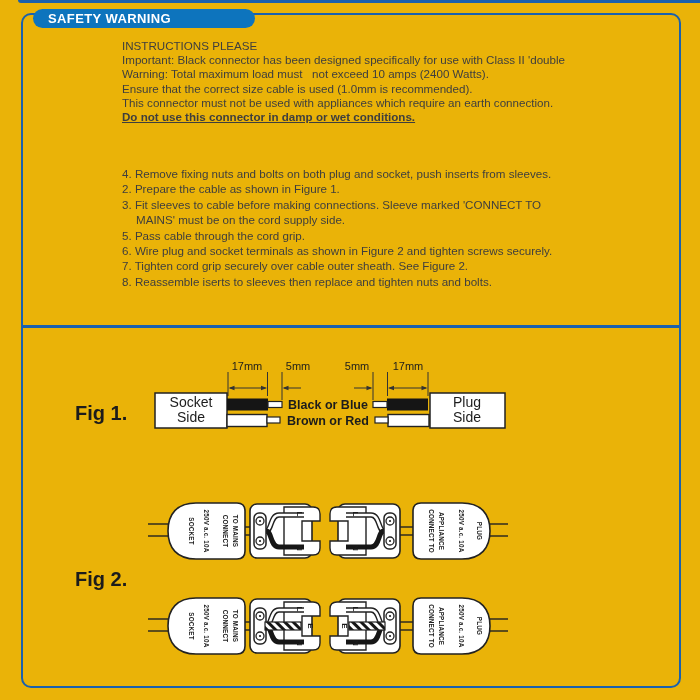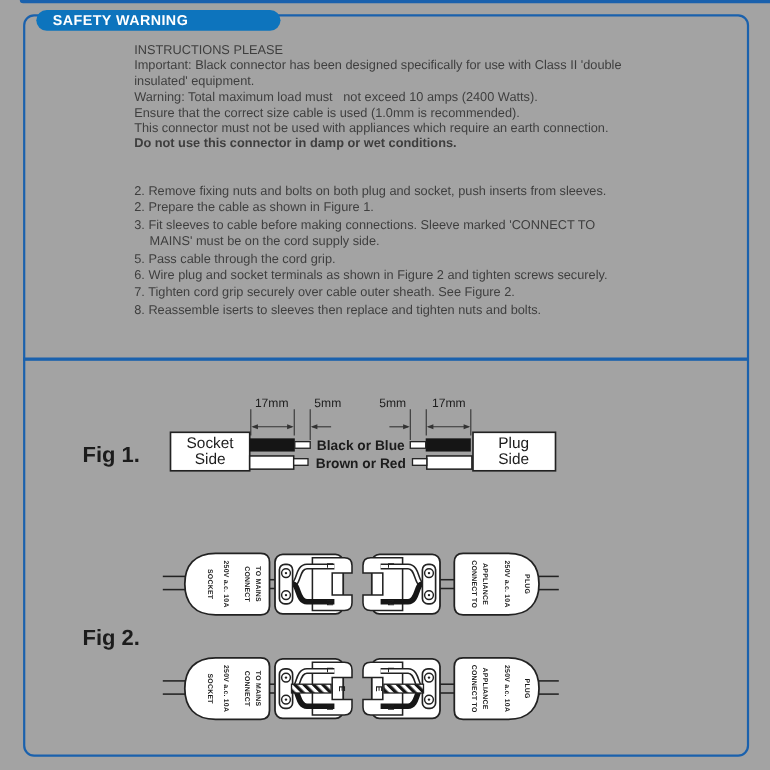--- a/index.html
+++ b/index.html
@@ -1,58 +1,57 @@
 <!DOCTYPE html>
 <html><head>
 <meta charset="utf-8">
 <style>
   html,body{margin:0;padding:0;background:#fff;}
-  .page{position:relative;width:700px;height:700px;background:#a3a3a3;overflow:hidden;
+  .page{position:relative;width:700px;height:700px;background:#eab308;overflow:hidden;
         font-family:"Liberation Sans",sans-serif;}
   .top-stripe{position:absolute;left:18px;top:0;width:682px;height:3px;background:#1a61ad;
         border-radius:0 0 0 4px;}
   .frame{position:absolute;left:21px;top:13px;width:656px;height:671px;
         border:2.5px solid #1a61ad;border-radius:10px;z-index:1;}
   .pill{position:absolute;left:33px;top:9px;width:207px;height:19px;background:#0d74bd;
         border-radius:10px;color:#ffffff;font-weight:bold;font-size:13px;line-height:19.5px;
         padding-left:15px;letter-spacing:.4px;z-index:3;}
   .intro{position:absolute;left:122px;top:39px;z-index:2;color:#3e3e3e;
         font-size:11.6px;line-height:14.2px;}
   .steps{position:absolute;left:122px;top:166px;z-index:2;color:#3e3e3e;
         font-size:11.6px;line-height:15.4px;}
   .line{white-space:pre;}
-  .bold{font-weight:bold;}
+  .bold{font-weight:bold;text-decoration:underline;}
   .cont{padding-left:14px;}
   .divider{position:absolute;left:21px;top:325px;width:659px;height:3px;background:#1a61ad;z-index:2;}
   svg{position:absolute;z-index:2;font-family:"Liberation Sans",sans-serif;}
   #fig1{left:60px;top:350px;}
   #fig2{left:60px;top:470px;}
   svg text{fill:#1c1c1c;}
 </style>
 </head>
 <body>
 
 <div class="page">
 
   <div class="top-stripe"></div>
   <div class="frame"></div>
   <div class="pill">SAFETY WARNING</div>
 
   <div class="intro">
     <div class="line">INSTRUCTIONS PLEASE</div>
     <div class="line">Important: Black connector has been designed specifically for use with Class II 'double</div>
-    <div class="line">insulated' equipment.</div>
     <div class="line">Warning: Total maximum load must   not exceed 10 amps (2400 Watts).</div>
     <div class="line">Ensure that the correct size cable is used (1.0mm is recommended).</div>
     <div class="line">This connector must not be used with appliances which require an earth connection.</div>
     <div class="line bold">Do not use this connector in damp or wet conditions.</div>
   </div>
 
   <div class="steps">
-    <div class="line">2. Remove fixing nuts and bolts on both plug and socket, push inserts from sleeves.</div>
+    <div class="line">4. Remove fixing nuts and bolts on both plug and socket, push inserts from sleeves.</div>
     <div class="line">2. Prepare the cable as shown in Figure 1.</div>
     <div class="line">3. Fit sleeves to cable before making connections. Sleeve marked 'CONNECT TO</div>
     <div class="line cont">MAINS' must be on the cord supply side.</div>
     <div class="line">5. Pass cable through the cord grip.</div>
     <div class="line">6. Wire plug and socket terminals as shown in Figure 2 and tighten screws securely.</div>
     <div class="line">7. Tighten cord grip securely over cable outer sheath. See Figure 2.</div>
     <div class="line">8. Reassemble iserts to sleeves then replace and tighten nuts and bolts.</div>
   </div>
 
   <div class="divider"></div>

